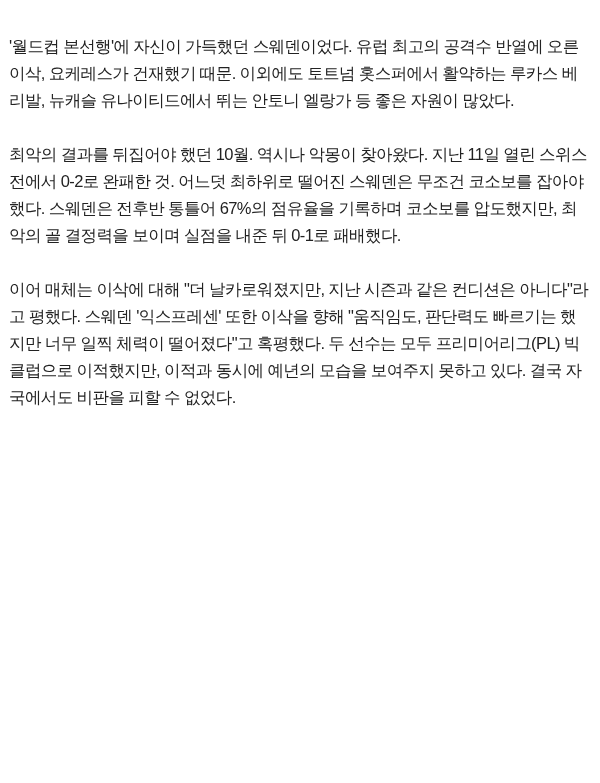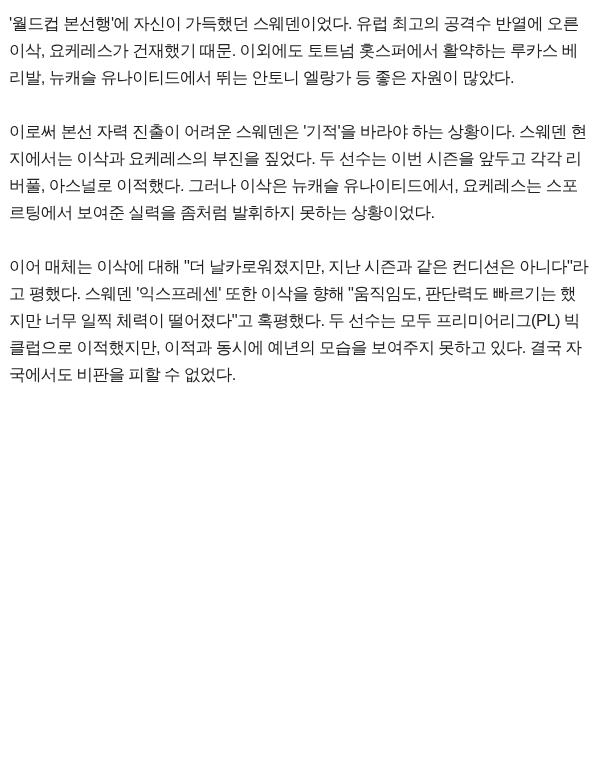--- a/index.html
+++ b/index.html
@@ -9,21 +9,21 @@
     }
     body {
       width: 600px;
       height: 783px;
       overflow: hidden;
       font-family: "Liberation Sans", "DejaVu Sans", sans-serif;
     }
     .article {
       box-sizing: border-box;
       width: 600px;
-      padding: 10px 9px 10px 9px;
+      padding: 33px 9px 10px 9px;
       background: #ffffff;
     }
     .article p {
       margin: 0 0 27px 0;
       font-size: 16.5px;
       line-height: 27px;
       letter-spacing: -0.6px;
       color: #222222;
       word-break: break-all;
       text-align: left;
@@ -31,15 +31,15 @@
     }
     .article p:last-child {
       margin-bottom: 0;
     }
   </style>
 </head>
 <body>
 
 <div class="article">
   <p>'월드컵 본선행'에 자신이 가득했던 스웨덴이었다. 유럽 최고의 공격수 반열에 오른 이삭, 요케레스가 건재했기 때문. 이외에도 토트넘 홋스퍼에서 활약하는 루카스 베리발, 뉴캐슬 유나이티드에서 뛰는 안토니 엘랑가 등 좋은 자원이 많았다.</p>
-  <p>이로써 본선 자력 진출이 어려운 스웨덴은 '기적'을 바라야 하는 상황이다. 스웨덴 현지에서는 이삭과 요케레스의 부진을 짚었다. 두 선수는 이번 시즌을 앞두고 각각 리버풀, 아스널로 이적했다. 그러나 이삭은 뉴캐슬 유나이티드에서, 요케레스는 스포르팅에서 보여준 실력을 좀처럼 발휘하지 못하는 상황이었다.</p>
+  <p>최악의 결과를 뒤집어야 했던 10월. 역시나 악몽이 찾아왔다. 지난 11일 열린 스위스전에서 0-2로 완패한 것. 어느덧 최하위로 떨어진 스웨덴은 무조건 코소보를 잡아야 했다. 스웨덴은 전후반 통틀어 67%의 점유율을 기록하며 코소보를 압도했지만, 최악의 골 결정력을 보이며 실점을 내준 뒤 0-1로 패배했다.</p>
   <p>이어 매체는 이삭에 대해 "더 날카로워졌지만, 지난 시즌과 같은 컨디션은 아니다"라고 평했다. 스웨덴 '익스프레센' 또한 이삭을 향해 "움직임도, 판단력도 빠르기는 했지만 너무 일찍 체력이 떨어졌다"고 혹평했다. 두 선수는 모두 프리미어리그(PL) 빅클럽으로 이적했지만, 이적과 동시에 예년의 모습을 보여주지 못하고 있다. 결국 자국에서도 비판을 피할 수 없었다.</p>
 </div>
 
 </body></html>

